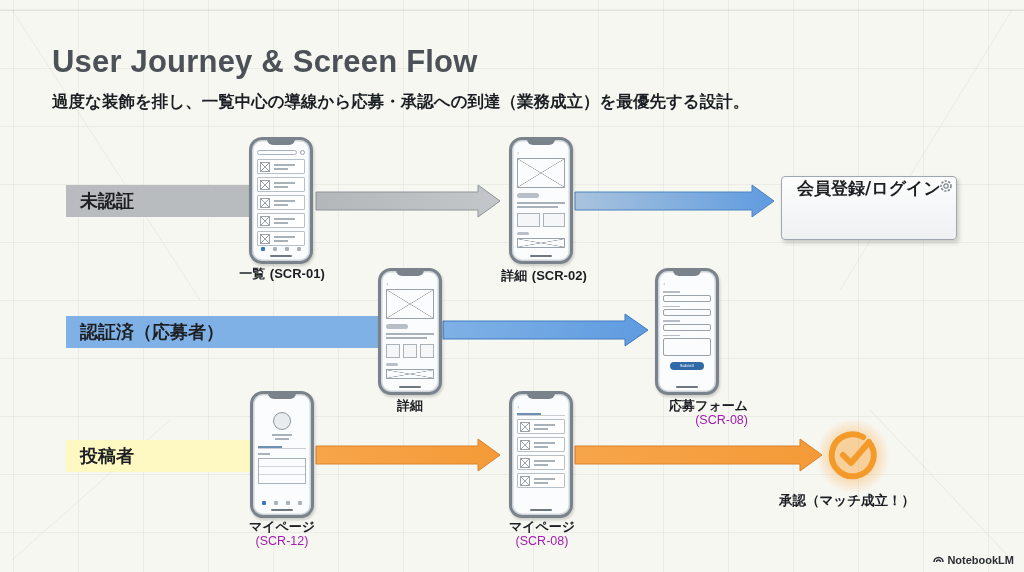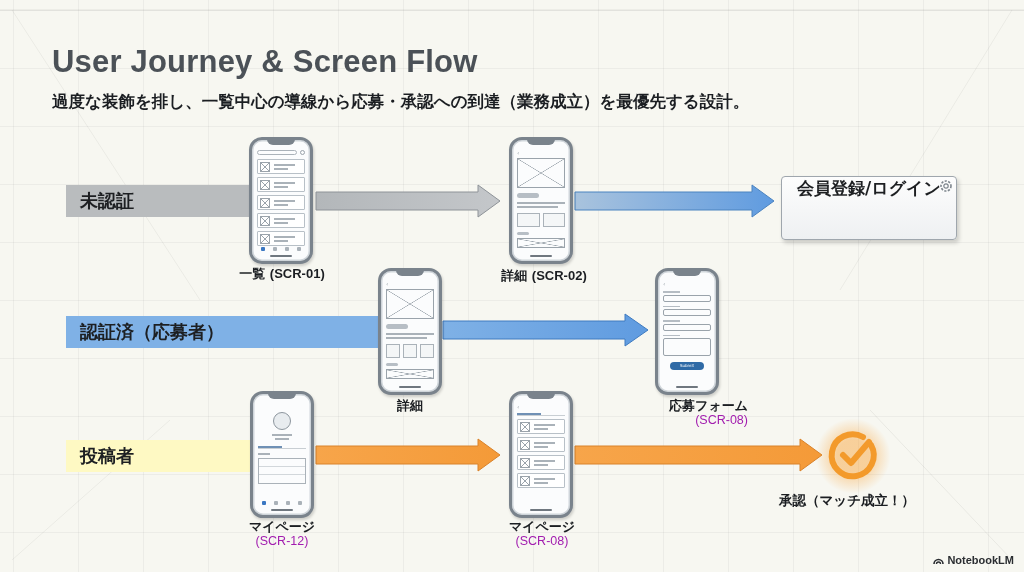--- a/index.html
+++ b/index.html
@@ -115,21 +115,21 @@
     position: absolute; left: 825px; top: 428px; width: 56px; height: 56px;
   }
   .check-glow {
     position: absolute; left: 815px; top: 418px; width: 76px; height: 76px; border-radius: 50%;
     background: radial-gradient(circle, rgba(248,160,50,0.45) 30%, rgba(248,160,50,0) 70%);
   }
   .approve-label {
     position: absolute; left: 779px; top: 492px; font-weight: 700; font-size: 13.5px; color: #1b1e22;
   }
   .brand {
-    position: absolute; right: 10px; bottom: 6px; display: flex; align-items: center; gap: 3px;
+    position: absolute; right: 10px; bottom: 6px; display: flex; align-items: flex-start; gap: 3px;
     font-family: "Liberation Sans", sans-serif; font-size: 11px; font-weight: 700; color: #2a2d31;
   }
 </style>
 </head>
 <body>
 
 <div class="grid"></div>
 <svg class="diag" width="1024" height="572">
   <line x1="12" y1="10" x2="200" y2="300" stroke="rgba(0,0,0,0.05)" stroke-width="1"></line>
   <line x1="1012" y1="10" x2="840" y2="290" stroke="rgba(0,0,0,0.05)" stroke-width="1"></line>

